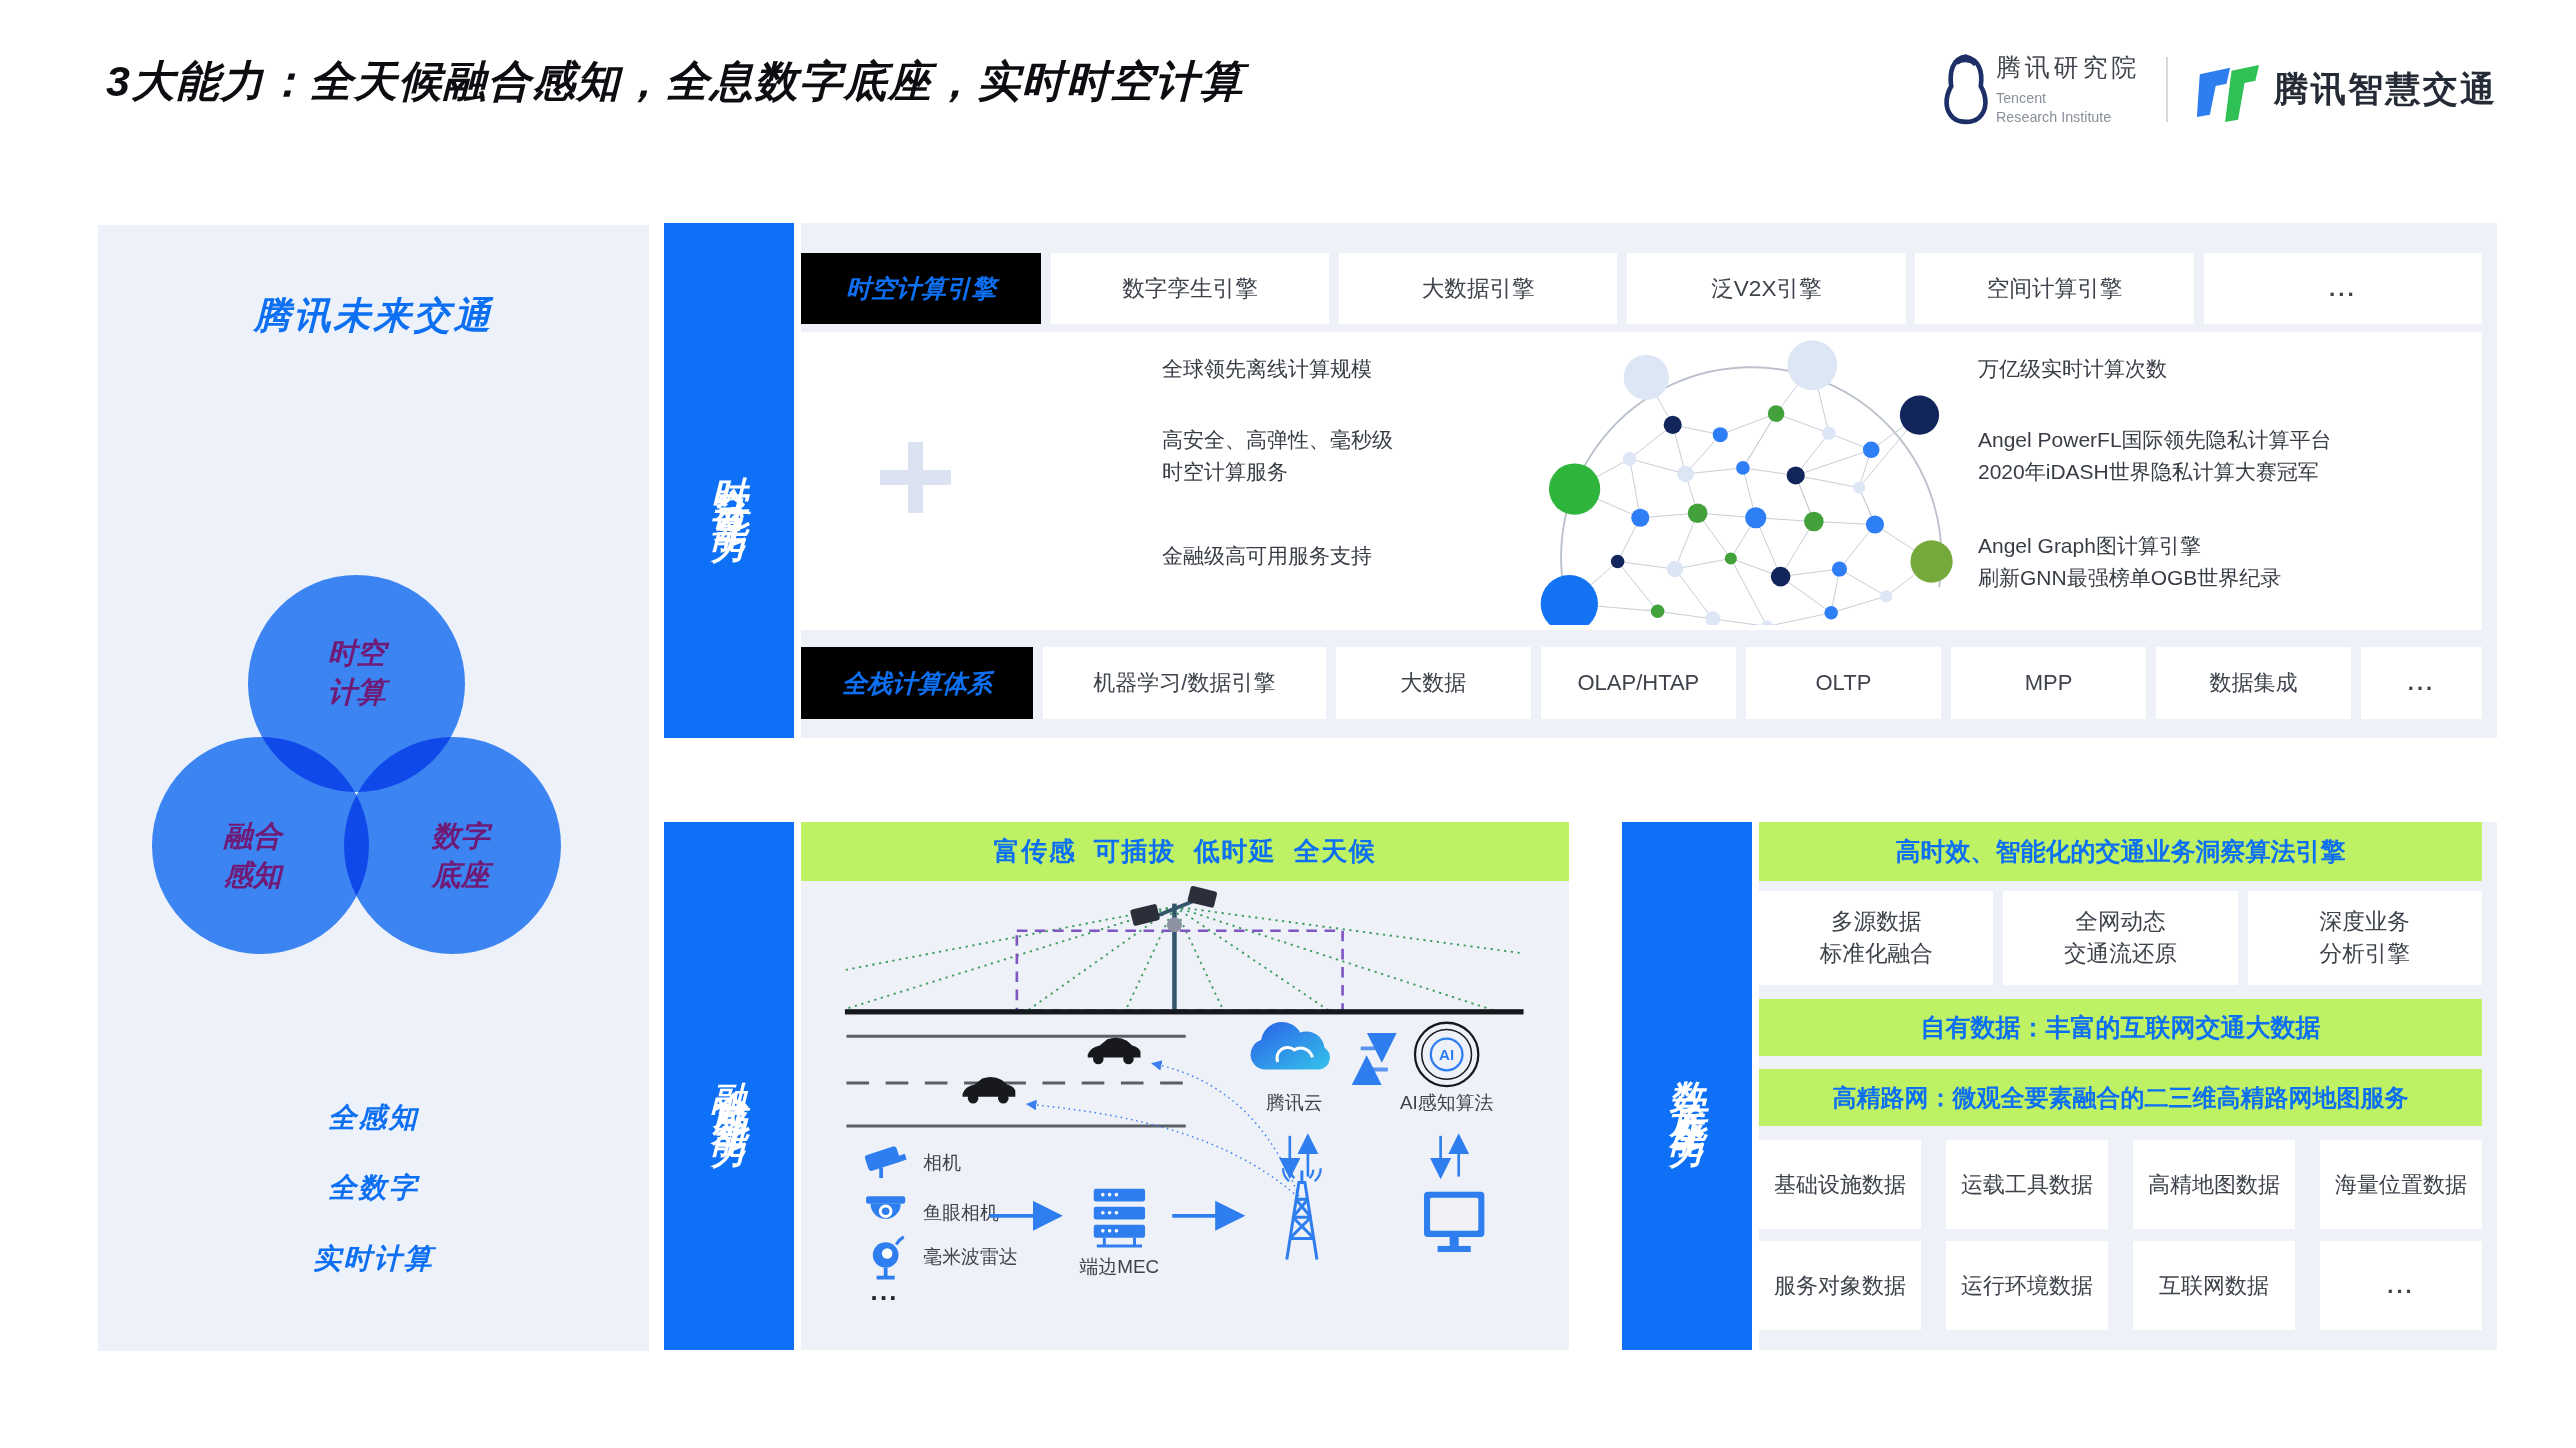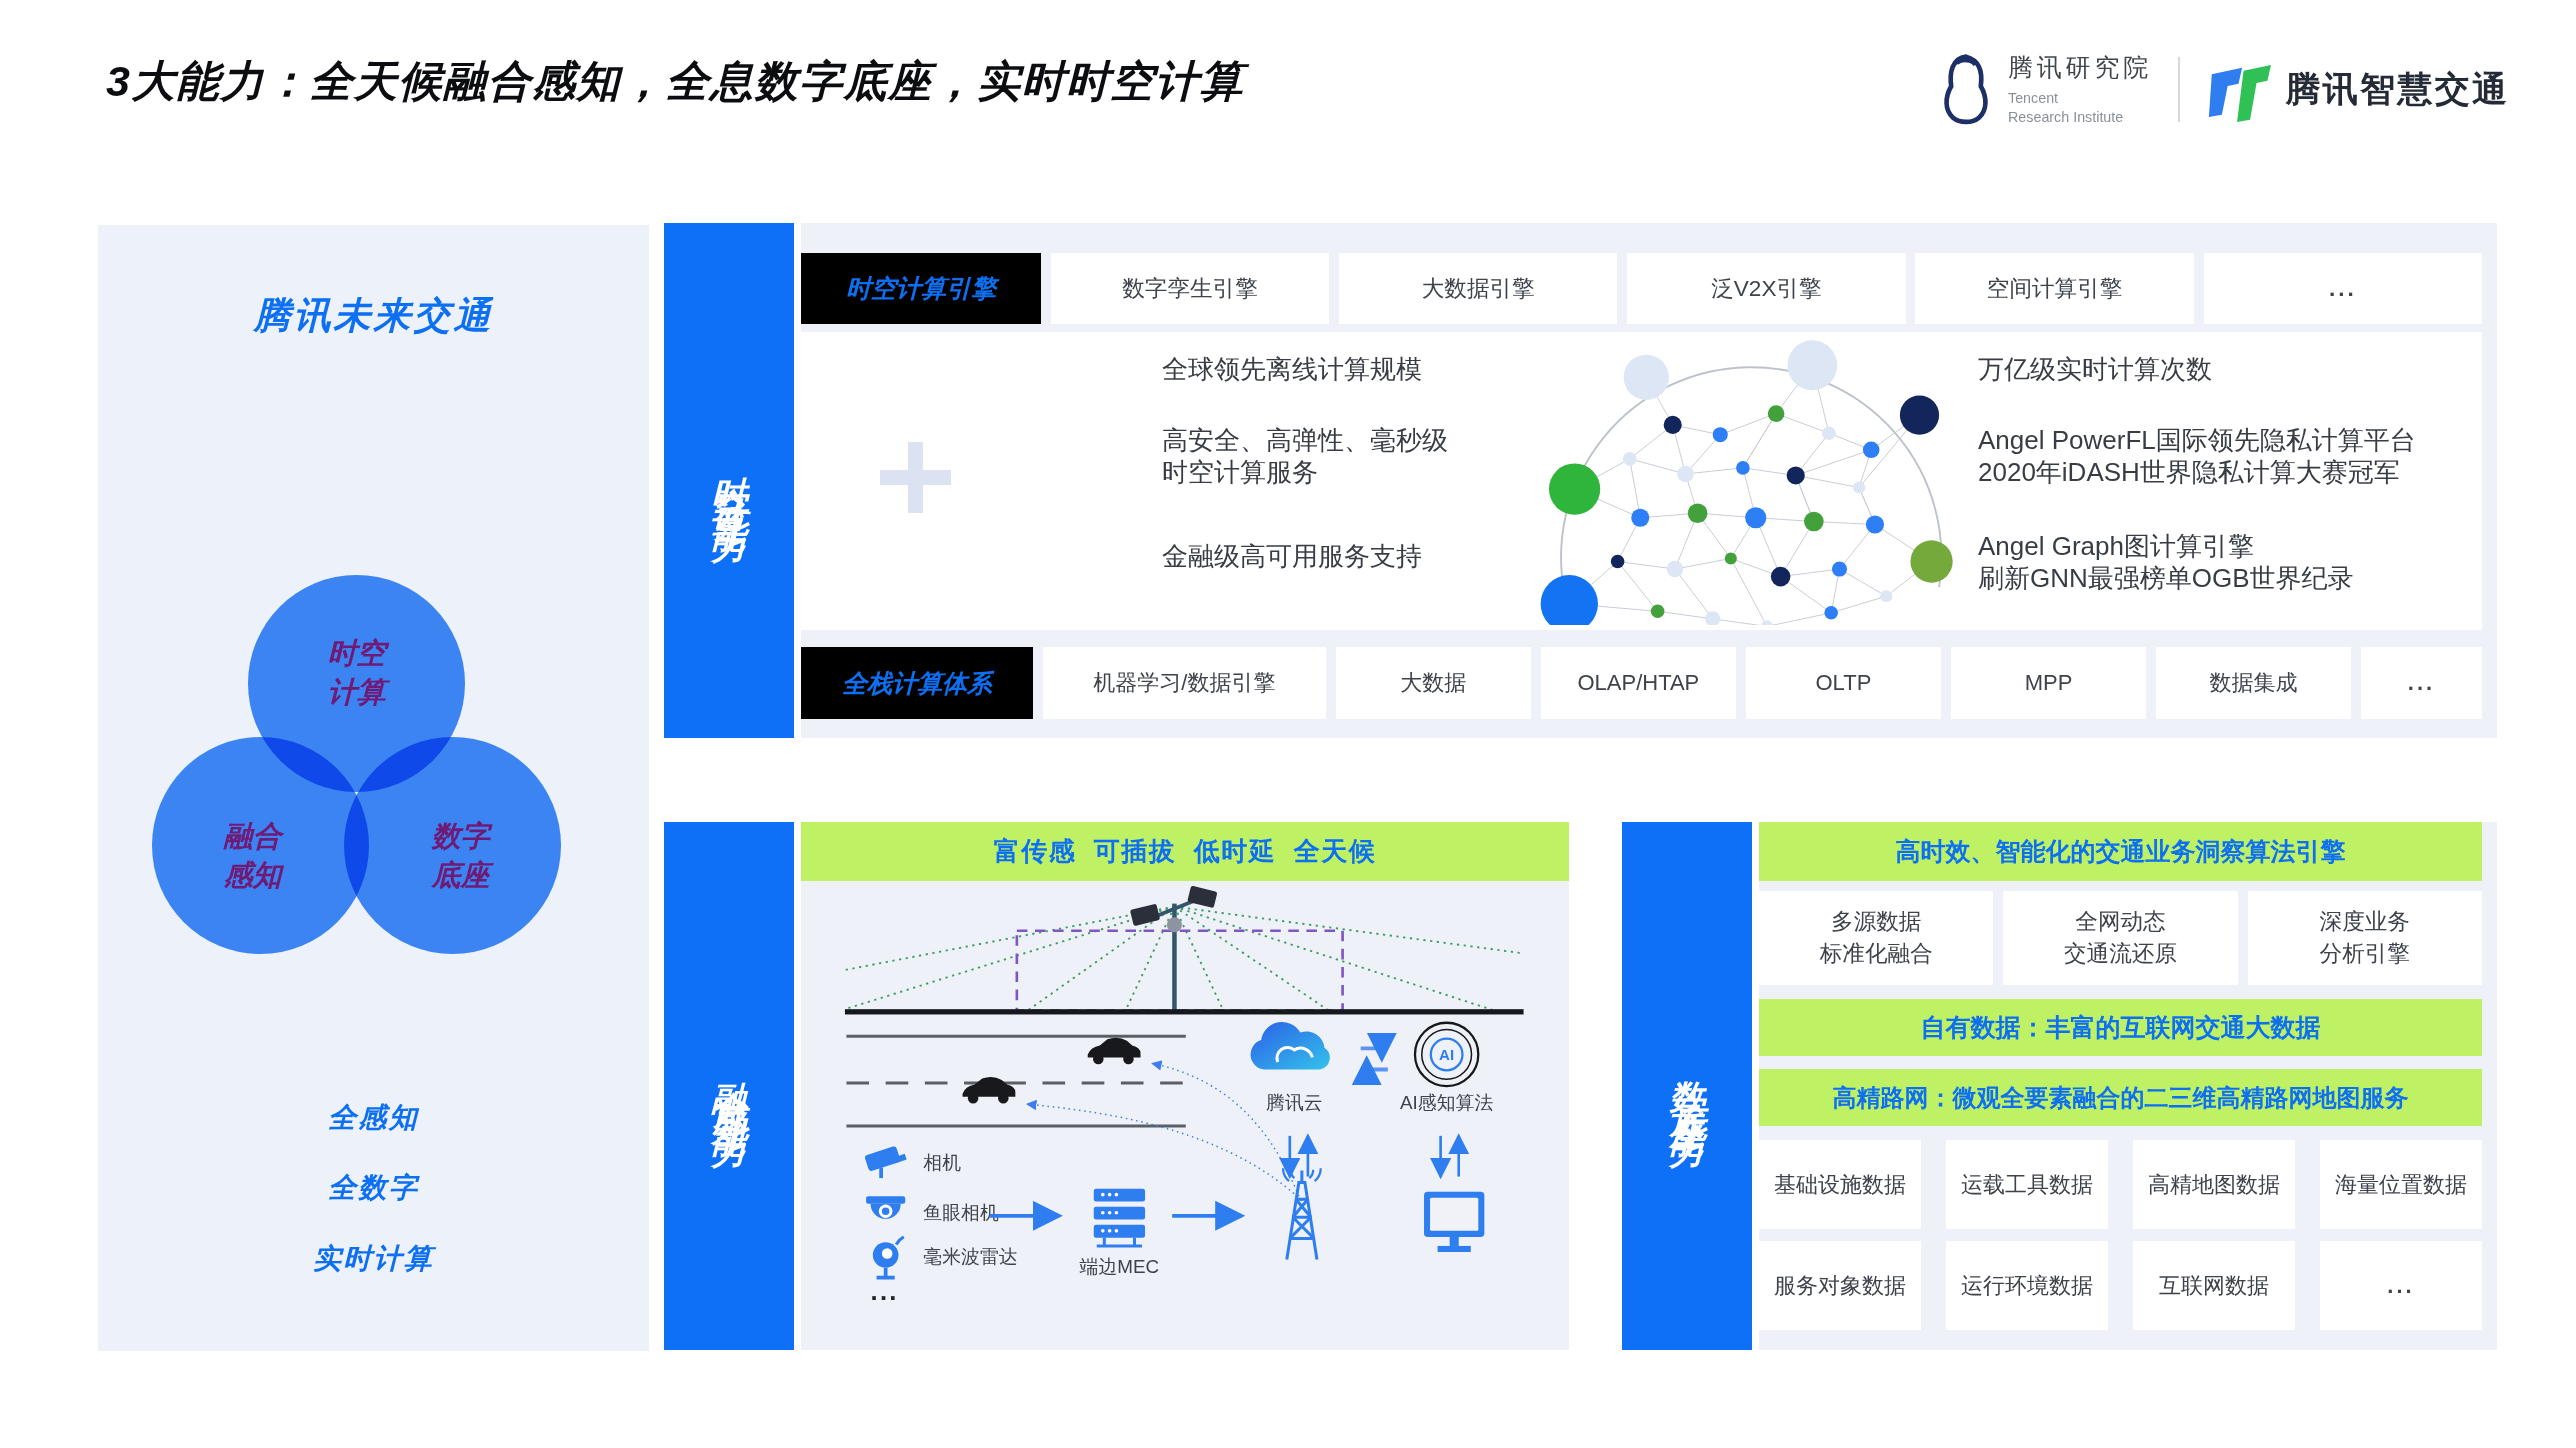--- a/index.html
+++ b/index.html
@@ -3,21 +3,21 @@
 <meta charset="utf-8">
 <style>
   *{box-sizing:border-box;margin:0;padding:0}
   html,body{background:#fff}
   body{font-family:"Liberation Sans",sans-serif;}
   .page{position:relative;width:2576px;height:1449px;background:#ffffff;overflow:hidden}
 
   
   .main-title{position:absolute;left:106px;top:53px;font-size:43px;font-weight:bold;font-style:italic;color:#0c0d10;letter-spacing:1.5px}
   .logo-area{position:absolute;left:1938px;top:50px;height:78px;display:flex;align-items:center}
-  .research-text{margin-left:14px}
+  .research-text{margin-left:2px}
   .research-cn{font-size:25px;color:#41464d;letter-spacing:3.8px}
   .research-en{font-size:14.3px;color:#8a9099;line-height:19px;margin-top:4.5px}
   .logo-divider{width:1.5px;height:65px;background:#d5d8dd;margin:0 26px}
   .transport-cn{font-size:35px;font-weight:bold;color:#252b36;letter-spacing:2.3px;margin-left:15px}
 
   
   .left-panel{position:absolute;left:98px;top:225px;width:551px;height:1126px;background:#edf1fa}
   .lp-title{position:absolute;left:0;top:66px;width:100%;text-align:center;font-size:37px;font-weight:bold;font-style:italic;color:#0d6ff2;letter-spacing:3px}
   .venn{position:absolute;left:0;top:0;width:100%;height:100%}
   .vc{position:absolute;width:217px;height:217px;border-radius:50%;background:#2b80f7;opacity:.9;mix-blend-mode:multiply}
@@ -43,21 +43,21 @@
   .engine-row .card{flex:1;font-size:22.6px}
   .stack-row{top:424px;height:72px}
   .stack-row .rowlabel{flex:0 0 232px;font-size:25px}
   .stack-row .card{flex:1;font-size:22px}
   .stack-row .card.wide{flex:1.45}
   .stack-row .card.dots,.engine-row .card.dots{letter-spacing:3px;font-weight:bold}
   .mid-white{position:absolute;left:0;top:109px;width:1681px;height:298px;background:#ffffff}
   .plus-icon{position:absolute;left:79px;top:110px;width:71px;height:71px}
   .plus-icon::before{content:"";position:absolute;left:0;top:28px;width:71px;height:15px;background:#dbe3f3}
   .plus-icon::after{content:"";position:absolute;left:28px;top:0;width:15px;height:71px;background:#dbe3f3}
-  .pt{position:absolute;font-size:26px;color:#383d45;line-height:32px}
+  .pt{position:absolute;font-size:21px;color:#383d45;line-height:32px}
   .lp1{left:361px;top:21px}.lp2{left:361px;top:92px}.lp3{left:361px;top:208px}
   .rp1{left:1177px;top:21px}.rp2{left:1177px;top:92px}.rp3{left:1177px;top:198px}
   .netgraph{position:absolute;left:717px;top:6px}
 
   
   .perception{left:664px;top:822px;width:905px;height:528px}
   .perception .backdrop{left:137px;width:768px;height:528px}
   .perception .band{position:absolute;left:0;top:0;width:768px;height:59px;font-size:26px;letter-spacing:1.5px}
   .percep-svg{position:absolute;left:0;top:59px}
   .svg-label{font-size:25px;fill:#3e434b;font-style:normal}

